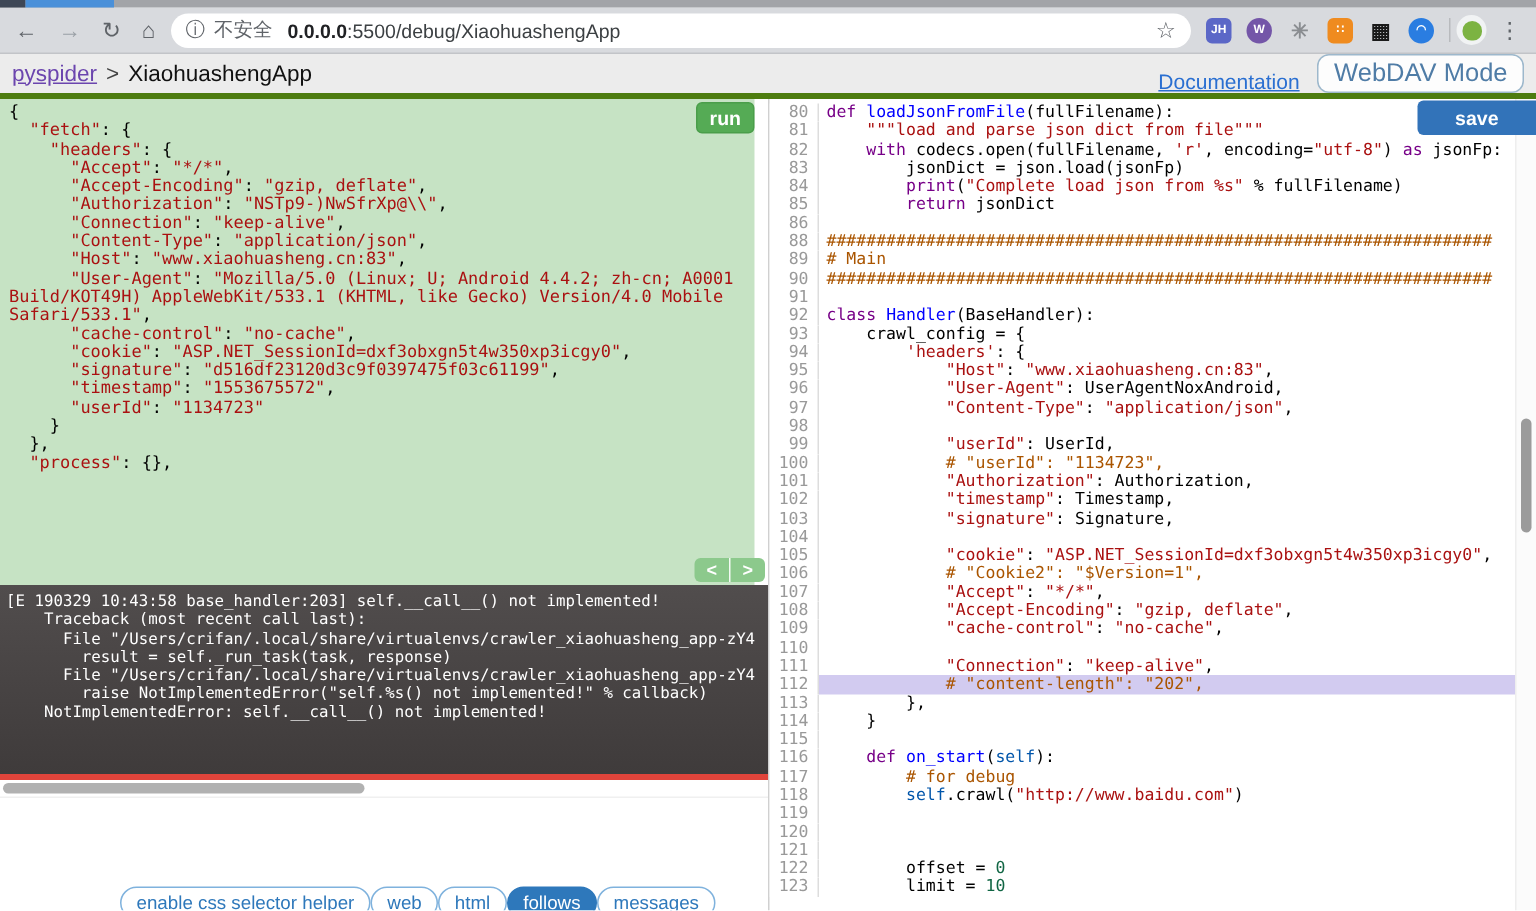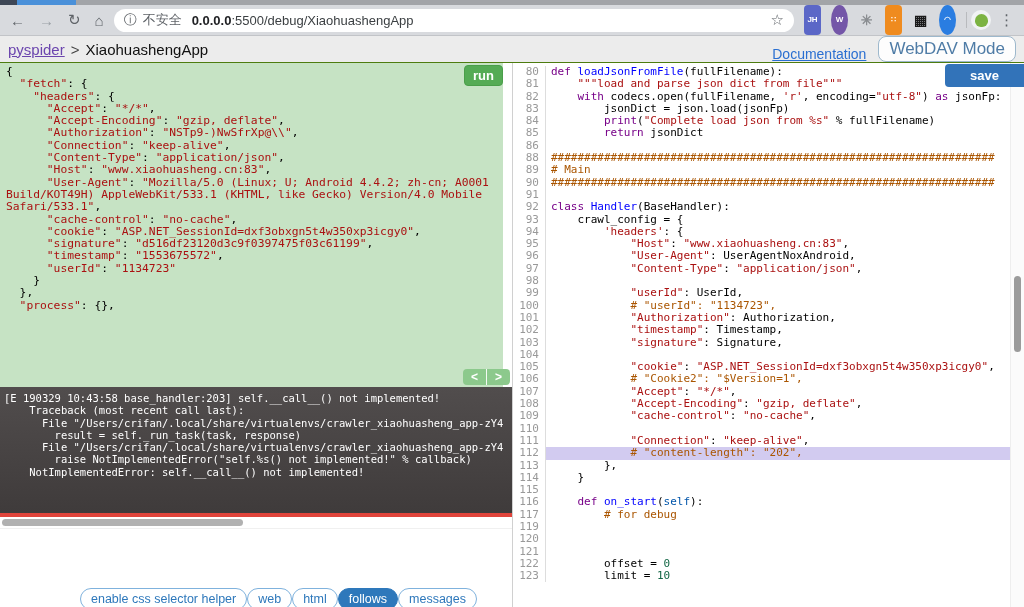--- a/index.html
+++ b/index.html
@@ -14,28 +14,28 @@
   .navicons{display:flex;align-items:center;gap:14px;color:#5f6368;font-size:15px;}
   .navicons .fwd{color:#9aa0a6;}
   .urlbar{flex:1;height:23px;background:#fff;border-radius:12px;display:flex;align-items:center;
           padding:0 10px;margin:0 10px;font-size:13px;color:#5f6368;min-width:0;}
   .urlbar .info{font-size:13px;margin-right:6px;}
   .urlbar .nsl{margin-right:10px;}
   .url-host{color:#202124;font-weight:bold;}
   .url-path{color:#3c4043;}
   .star{margin-left:auto;font-size:15px;color:#5f6368;}
   .ext{display:flex;align-items:center;gap:10px;margin-right:6px;}
-  .chip{width:17px;height:30px;display:inline-flex;align-items:center;justify-content:center;
+  .chip{width:17px;height:17px;display:inline-flex;align-items:center;justify-content:center;
         font-size:8px;font-weight:bold;line-height:1;}
   .vsep{width:1px;height:16px;background:#b8babd;margin:0 4px;}
   .avatar{width:20px;height:20px;border-radius:50%;background:#f1f3f4;display:flex;align-items:center;justify-content:center;}
   .avatar .blob{width:13px;height:13px;border-radius:50% 50% 45% 45%;background:#7cb342;}
   .menu{font-size:15px;color:#5f6368;margin-left:8px;letter-spacing:0;}
   
-  .appbar{height:26px;background:#ececec;border-bottom:1px solid #4d7c0f;display:flex;align-items:center;padding:0 8px;font-size:15px;}
+  .appbar{height:26px;background:#ececec;border-bottom:4px solid #4d7c0f;display:flex;align-items:center;padding:0 8px;font-size:15px;}
   .brand{color:#6b45ae;text-decoration:underline;cursor:pointer;}
   .crumb-sep{color:#444;margin:0 6px;}
   .project{color:#111;}
   .appbar-right{margin-left:auto;display:flex;align-items:flex-end;}
   .doclink{color:#2a6fd1;text-decoration:underline;font-size:14px;margin-right:12px;cursor:pointer;}
   .webdav{border:1px solid #9db8cc;border-radius:8px;background:#fdfdfd;color:#4f7ca6;font-size:17px;
           padding:2px 10px;font-family:inherit;}
   
   .main{display:flex;height:545px;}
   .left{width:512px;position:relative;flex:none;}
@@ -329,20 +329,24 @@
           </div>
           <div class="cm-line">
             <span class="ln">116</span>
             <span class="codeln"><span class="tk-p">    </span><span class="tk-kw">def</span><span class="tk-p"> </span><span class="tk-fn">on_start</span><span class="tk-p">(</span><span class="tk-slf">self</span><span class="tk-p">):</span></span>
           </div>
           <div class="cm-line">
             <span class="ln">117</span>
             <span class="codeln"><span class="tk-com">        # for debug</span></span>
           </div>
           <div class="cm-line">
+            <span class="ln">118</span>
+            <span class="codeln"><span class="tk-p">        </span><span class="tk-slf">self</span><span class="tk-p">.crawl(</span><span class="tk-str">"http://www.baidu.com"</span><span class="tk-p">)</span></span>
+          </div>
+          <div class="cm-line">
             <span class="ln">119</span>
             <span class="codeln">&nbsp;</span>
           </div>
           <div class="cm-line">
             <span class="ln">120</span>
             <span class="codeln">&nbsp;</span>
           </div>
           <div class="cm-line">
             <span class="ln">121</span>
             <span class="codeln">&nbsp;</span>

